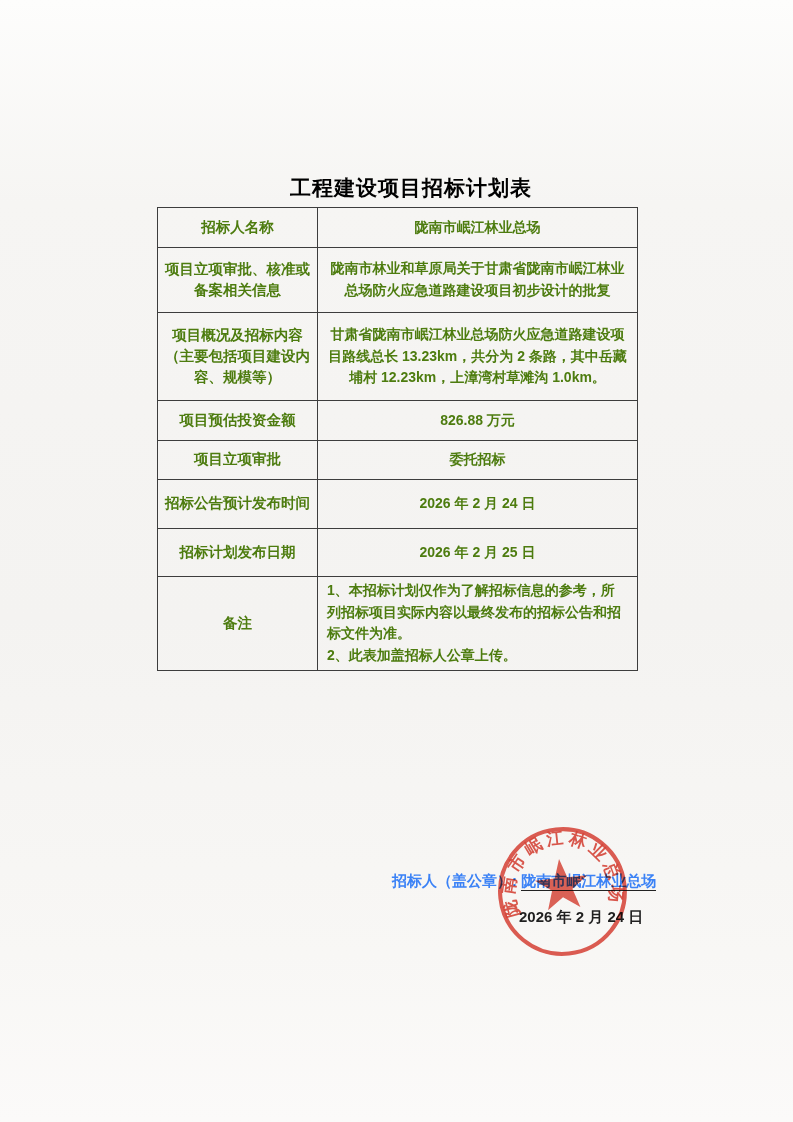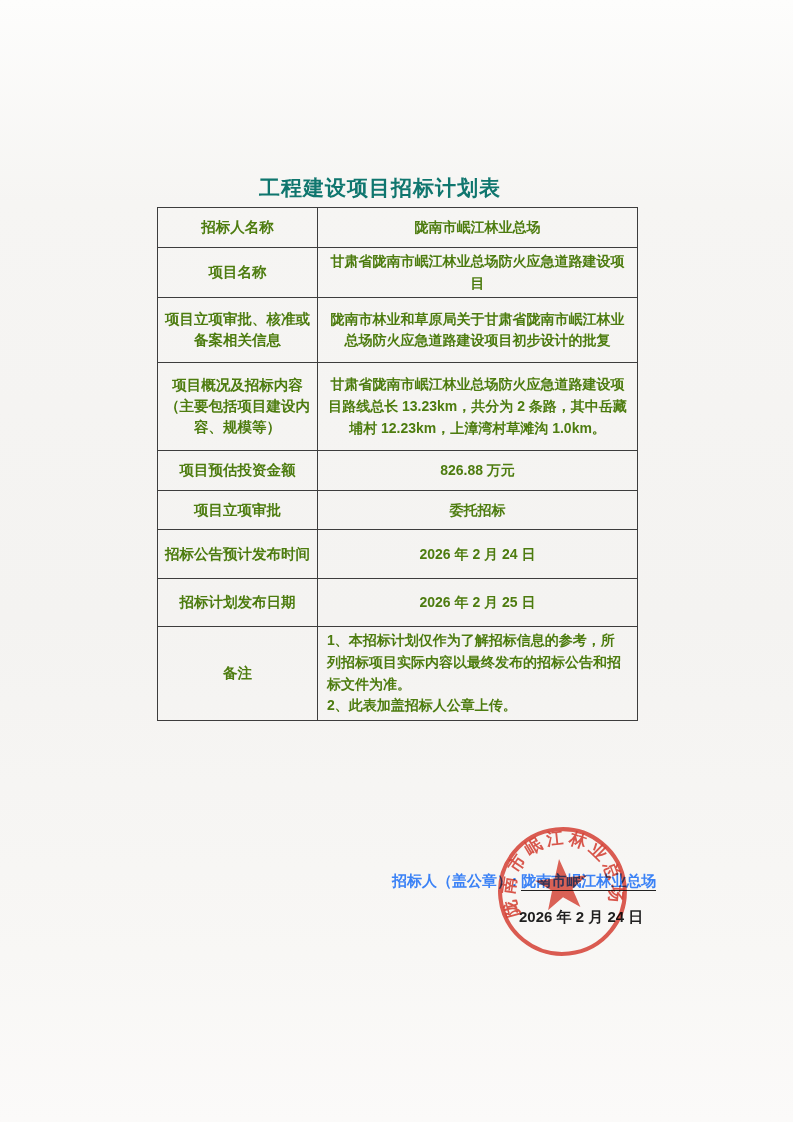--- a/index.html
+++ b/index.html
@@ -11,21 +11,22 @@
     background: linear-gradient(180deg, #fdfdfc 0%, #f6f5f3 18%, #f4f3f1 55%, #f8f7f5 85%, #fbfaf9 100%);
     color: #222;
   }
   .page-title {
     position: absolute;
     top: 174px; left: 0; width: 760px;
     text-align: center;
     font-size: 21px;
     font-weight: bold;
     letter-spacing: 1px;
-    color: #0f766e;
+    color: #000000;
+    padding-left: 31px;
   }
   table.tender-table {
     position: absolute;
     left: 157px; top: 207px;
     width: 481px;
     border-collapse: collapse;
     table-layout: fixed;
   }
   table.tender-table td {
     border: 1.5px solid #3d3d3d;
@@ -99,24 +100,20 @@
 <body>
 
 <div class="page-title">工程建设项目招标计划表</div>
 
 <table class="tender-table">
   <tbody>
     <tr class="r1">
       <td class="label-cell">招标人名称</td>
       <td class="value-cell">陇南市岷江林业总场</td>
     </tr>
-    <tr class="r2">
-      <td class="label-cell">项目名称</td>
-      <td class="value-cell">甘肃省陇南市岷江林业总场防火应急道路建设项目</td>
-    </tr>
     <tr class="r4">
       <td class="label-cell">项目立项审批、核准或备案相关信息</td>
       <td class="value-cell">陇南市林业和草原局关于甘肃省陇南市岷江林业总场防火应急道路建设项目初步设计的批复</td>
     </tr>
     <tr class="r5">
       <td class="label-cell">项目概况及招标内容（主要包括项目建设内容、规模等）</td>
       <td class="value-cell">甘肃省陇南市岷江林业总场防火应急道路建设项目路线总长 13.23km，共分为 2 条路，其中岳藏埔村 12.23km，上漳湾村草滩沟 1.0km。</td>
     </tr>
     <tr class="r7">
       <td class="label-cell">项目预估投资金额</td>

